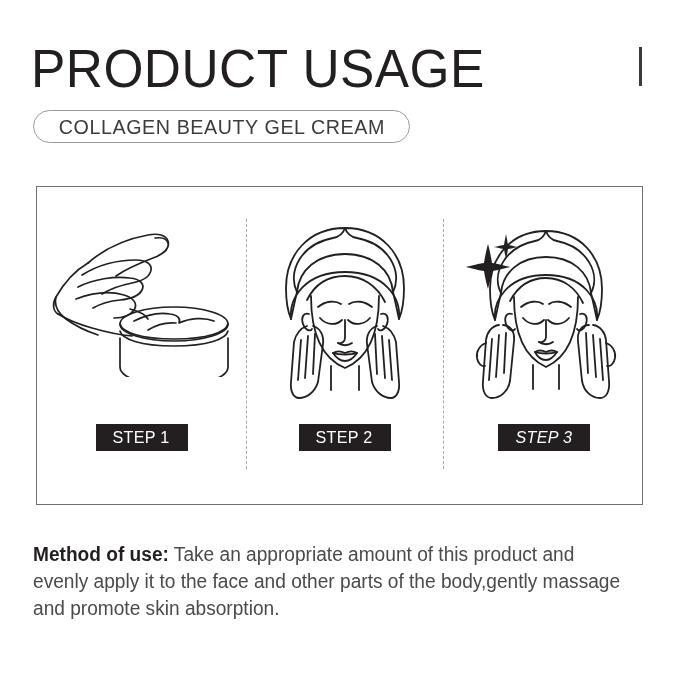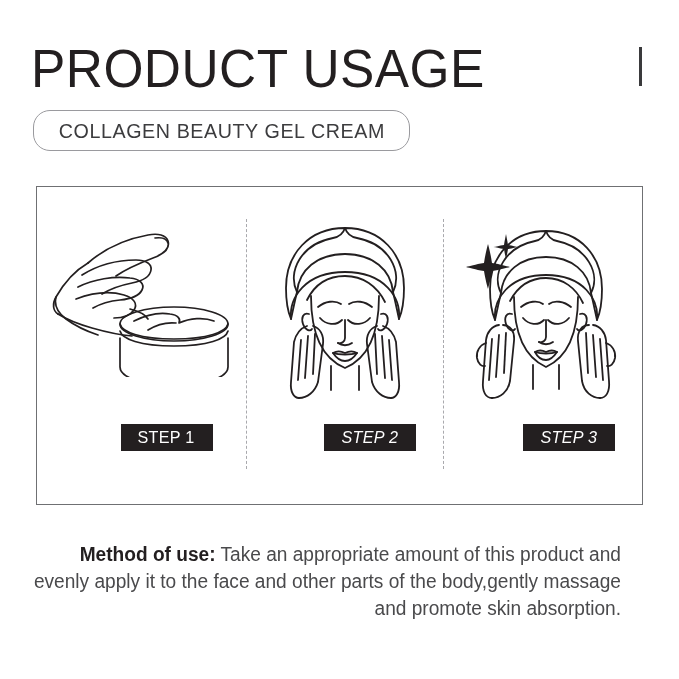--- a/index.html
+++ b/index.html
@@ -10,21 +10,20 @@
   body {
     font-family: "Liberation Sans", sans-serif;
     -webkit-font-smoothing: antialiased;
   }
   #page {
     position: relative;
     width: 679px;
     height: 679px;
     background: #ffffff;
     overflow: hidden;
-    text-align: right;
   }
 
   
   #title {
     position: absolute;
     left: 31px;
     top: 40px;
     font-size: 53px;
     line-height: 58px;
     letter-spacing: 0.5px;
@@ -40,21 +39,21 @@
     top: 47px;
     width: 3px;
     height: 39px;
     background: #3a3a3c;
   }
   #subtitle-pill {
     position: absolute;
     left: 33px;
     top: 110px;
     width: 377px;
-    height: 41px;
+    height: 33px;
     box-sizing: border-box;
     border: 1px solid #9a9a9e;
     border-radius: 17px;
     display: flex;
     align-items: center;
     justify-content: center;
   }
   #subtitle-text {
     font-size: 20.5px;
     letter-spacing: 0.6px;
@@ -84,21 +83,21 @@
   }
   #divider-1 { left: 209px; }
   #divider-2 { left: 406px; }
 
   .step-col {
     position: absolute;
     top: 0;
     height: 100%;
   }
   #col-1 { left: 0px;   width: 209px; }
-  #col-2 { left: 209px; width: 197px; font-style: italic; }
+  #col-2 { left: 209px; width: 197px; }
   #col-3 { left: 406px; width: 201px; font-style: italic; }
 
   .art {
     position: absolute;
     left: 50%;
     transform: translateX(-50%);
   }
   #art-1 { top: 40px; }
   #art-2 { top: 35px; }
   #art-3 { top: 30px; }
@@ -109,21 +108,20 @@
     left: 50%;
     transform: translateX(-50%);
     height: 27px;
     min-width: 92px;
     padding: 0 6px;
     box-sizing: border-box;
     background: #231f20;
     display: flex;
     align-items: center;
     justify-content: center;
-    margin-left: 25px;
   }
   .step-badge span {
     color: #ffffff;
     font-size: 17px;
     letter-spacing: 0.3px;
     font-weight: 400;
     transform: scaleX(0.95);
     white-space: nowrap;
   }
 

